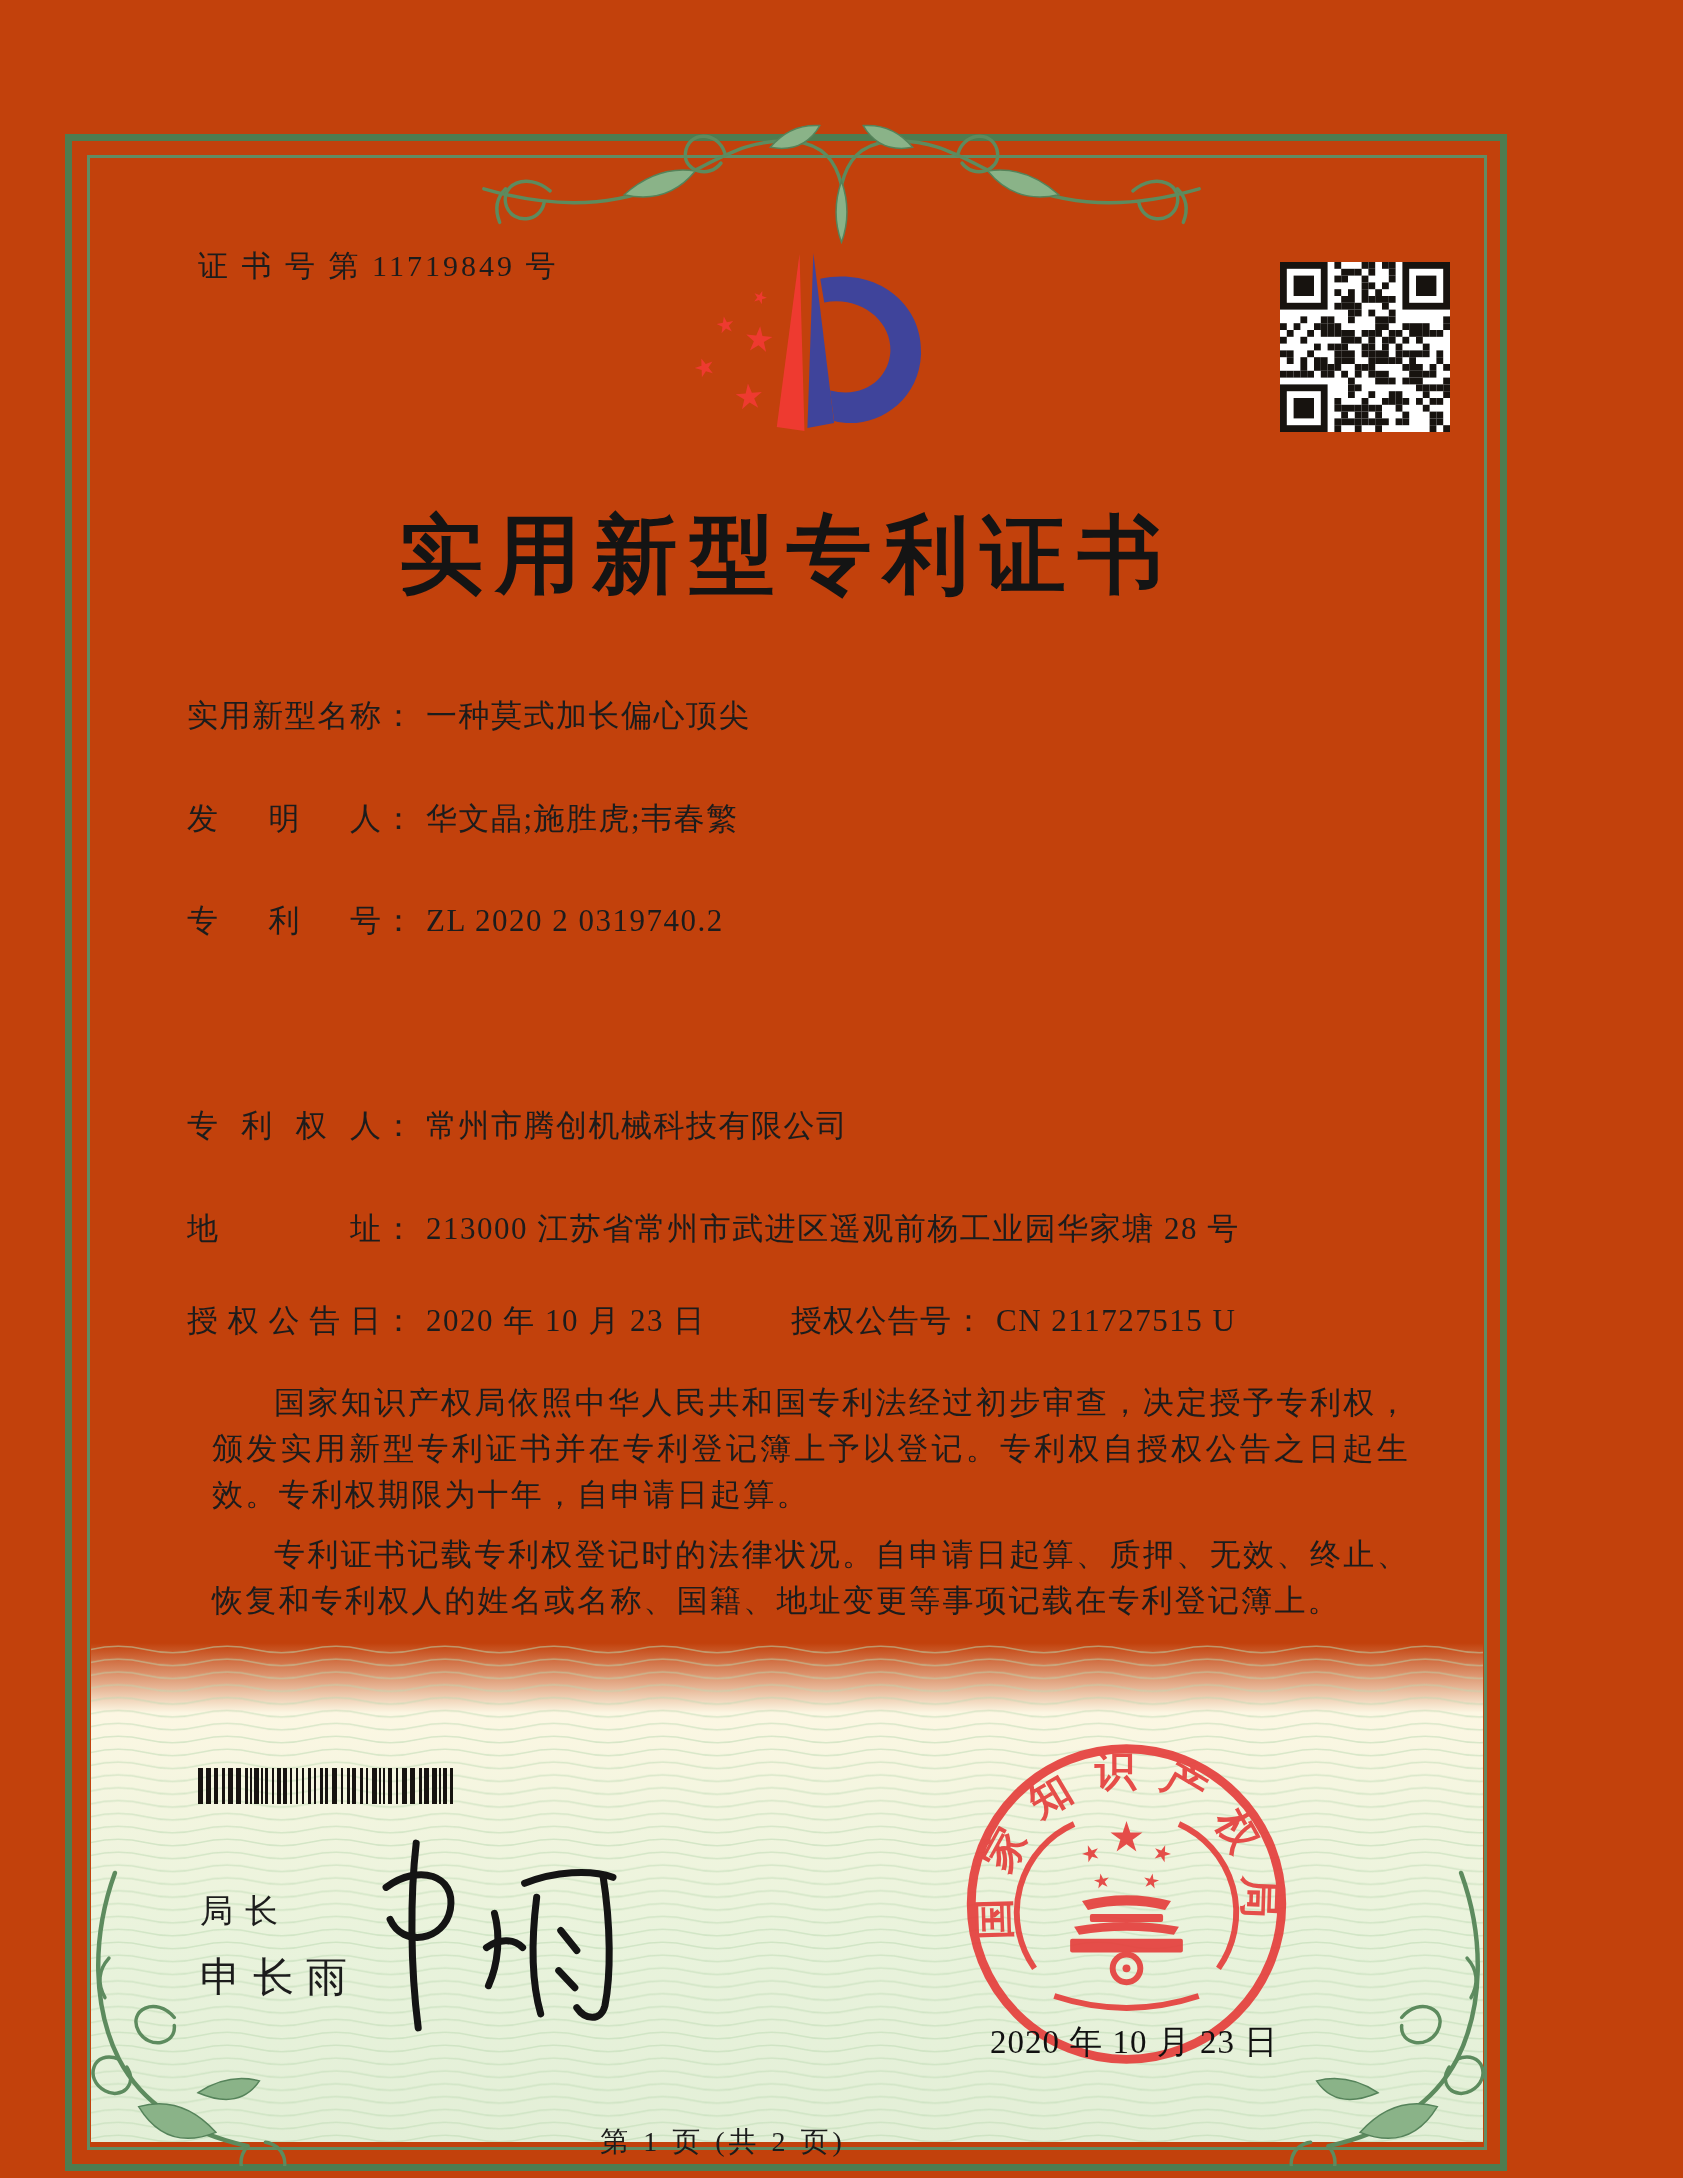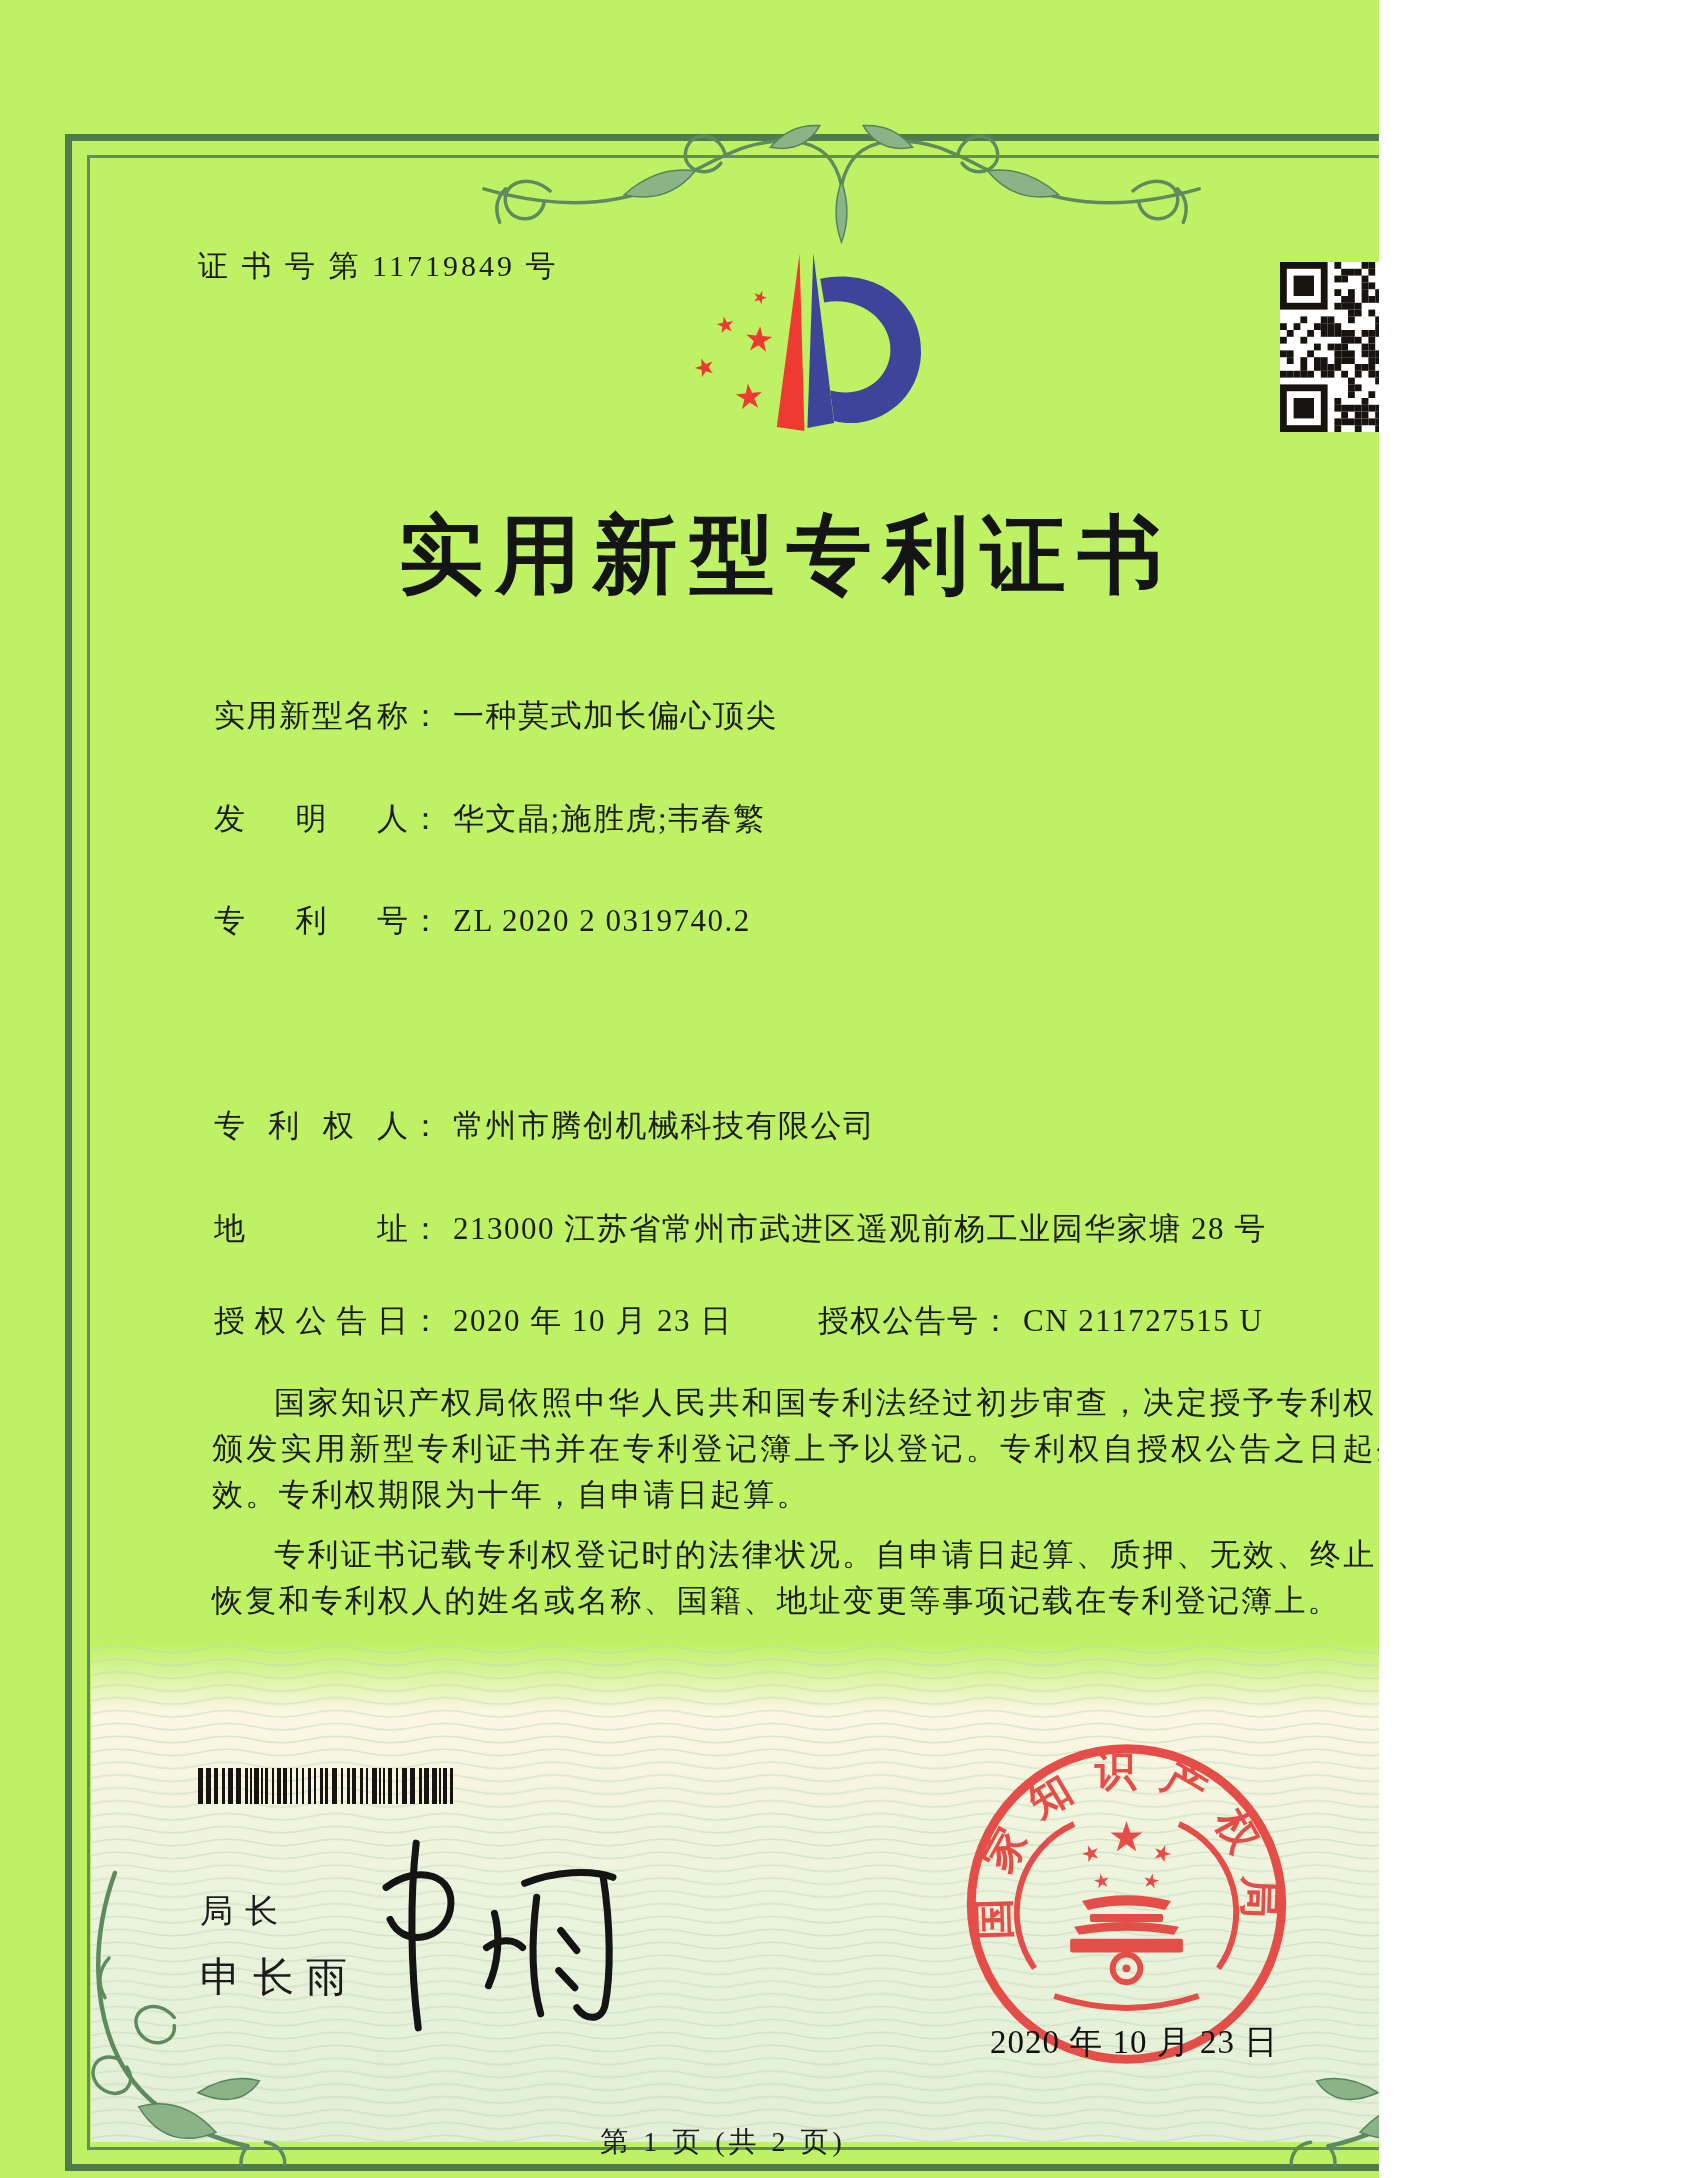--- a/index.html
+++ b/index.html
@@ -1,16 +1,16 @@
 <!DOCTYPE html>
 <html><head>
 <meta charset="utf-8">
 <style>
   html,body{margin:0;padding:0;background:#ffffff;}
-  .page{position:relative;width:1379px;height:2178px;background:#bef264;overflow:hidden;
+  .page{position:relative;width:1683px;height:2178px;background:#c2410c;overflow:hidden;
         font-family:"Liberation Serif","DejaVu Serif",serif;color:#1c1c1c;}
   
   .frame-outer{position:absolute;left:65px;top:134px;width:1428px;height:2023px;border:7px solid #4e7c50;}
   .frame-inner{position:absolute;left:87px;top:155px;width:1394px;height:1989px;border:3px solid #628c62;}
   
   .band{position:absolute;left:91px;top:1643px;width:1392px;height:499px;
         background:linear-gradient(180deg, rgba(255,253,244,0) 0%, #fcf7e3 14%, #f2f5df 34%, #e9f3dc 60%, #e3efd7 100%);}
   .band svg{position:absolute;left:0;top:0;width:100%;height:100%;opacity:.55;}
   
   .fl-s{fill:none;stroke:#5d8b5e;stroke-width:3.5px;stroke-linecap:round;}
@@ -19,21 +19,21 @@
   .corner-flourish{position:absolute;width:248px;height:297px;}
   .corner-left{left:79px;top:1869px;}
   .corner-right{left:1249px;top:1869px;transform:scaleX(-1);}
   
   .cert-no{position:absolute;left:198px;top:246px;font-size:30px;letter-spacing:3px;}
   .logo{position:absolute;left:676px;top:250px;width:249px;height:188px;}
   .qr{position:absolute;left:1280px;top:262px;width:170px;height:170px;}
   .doc-title{position:absolute;left:67px;top:498px;width:1439px;text-align:center;
              font-size:85px;font-weight:bold;letter-spacing:12px;color:#141414;}
   
-  .row{position:absolute;left:214px;width:1247px;font-size:31px;white-space:nowrap;}
+  .row{position:absolute;left:187px;width:1247px;font-size:31px;white-space:nowrap;}
   .flabel{display:inline-block;width:194px;text-align:justify;text-align-last:justify;}
   .fcolon{display:inline-block;margin:0 12px 0 2px;}
   .fvalue{letter-spacing:1.5px;}
   .row-name{top:695px;} .row-inventor{top:798px;} .row-patno{top:900px;}
   .row-filing{top:1003px;} .row-patentee{top:1105px;} .row-address{top:1208px;}
   .row-grant{top:1300px;}
   .grant-no-group{position:absolute;left:604px;top:0;}
   .grant-no-group .flabel{width:160px;}
   
   .body-text{position:absolute;left:198px;top:1366px;width:1226px;font-size:31px;line-height:46px;

